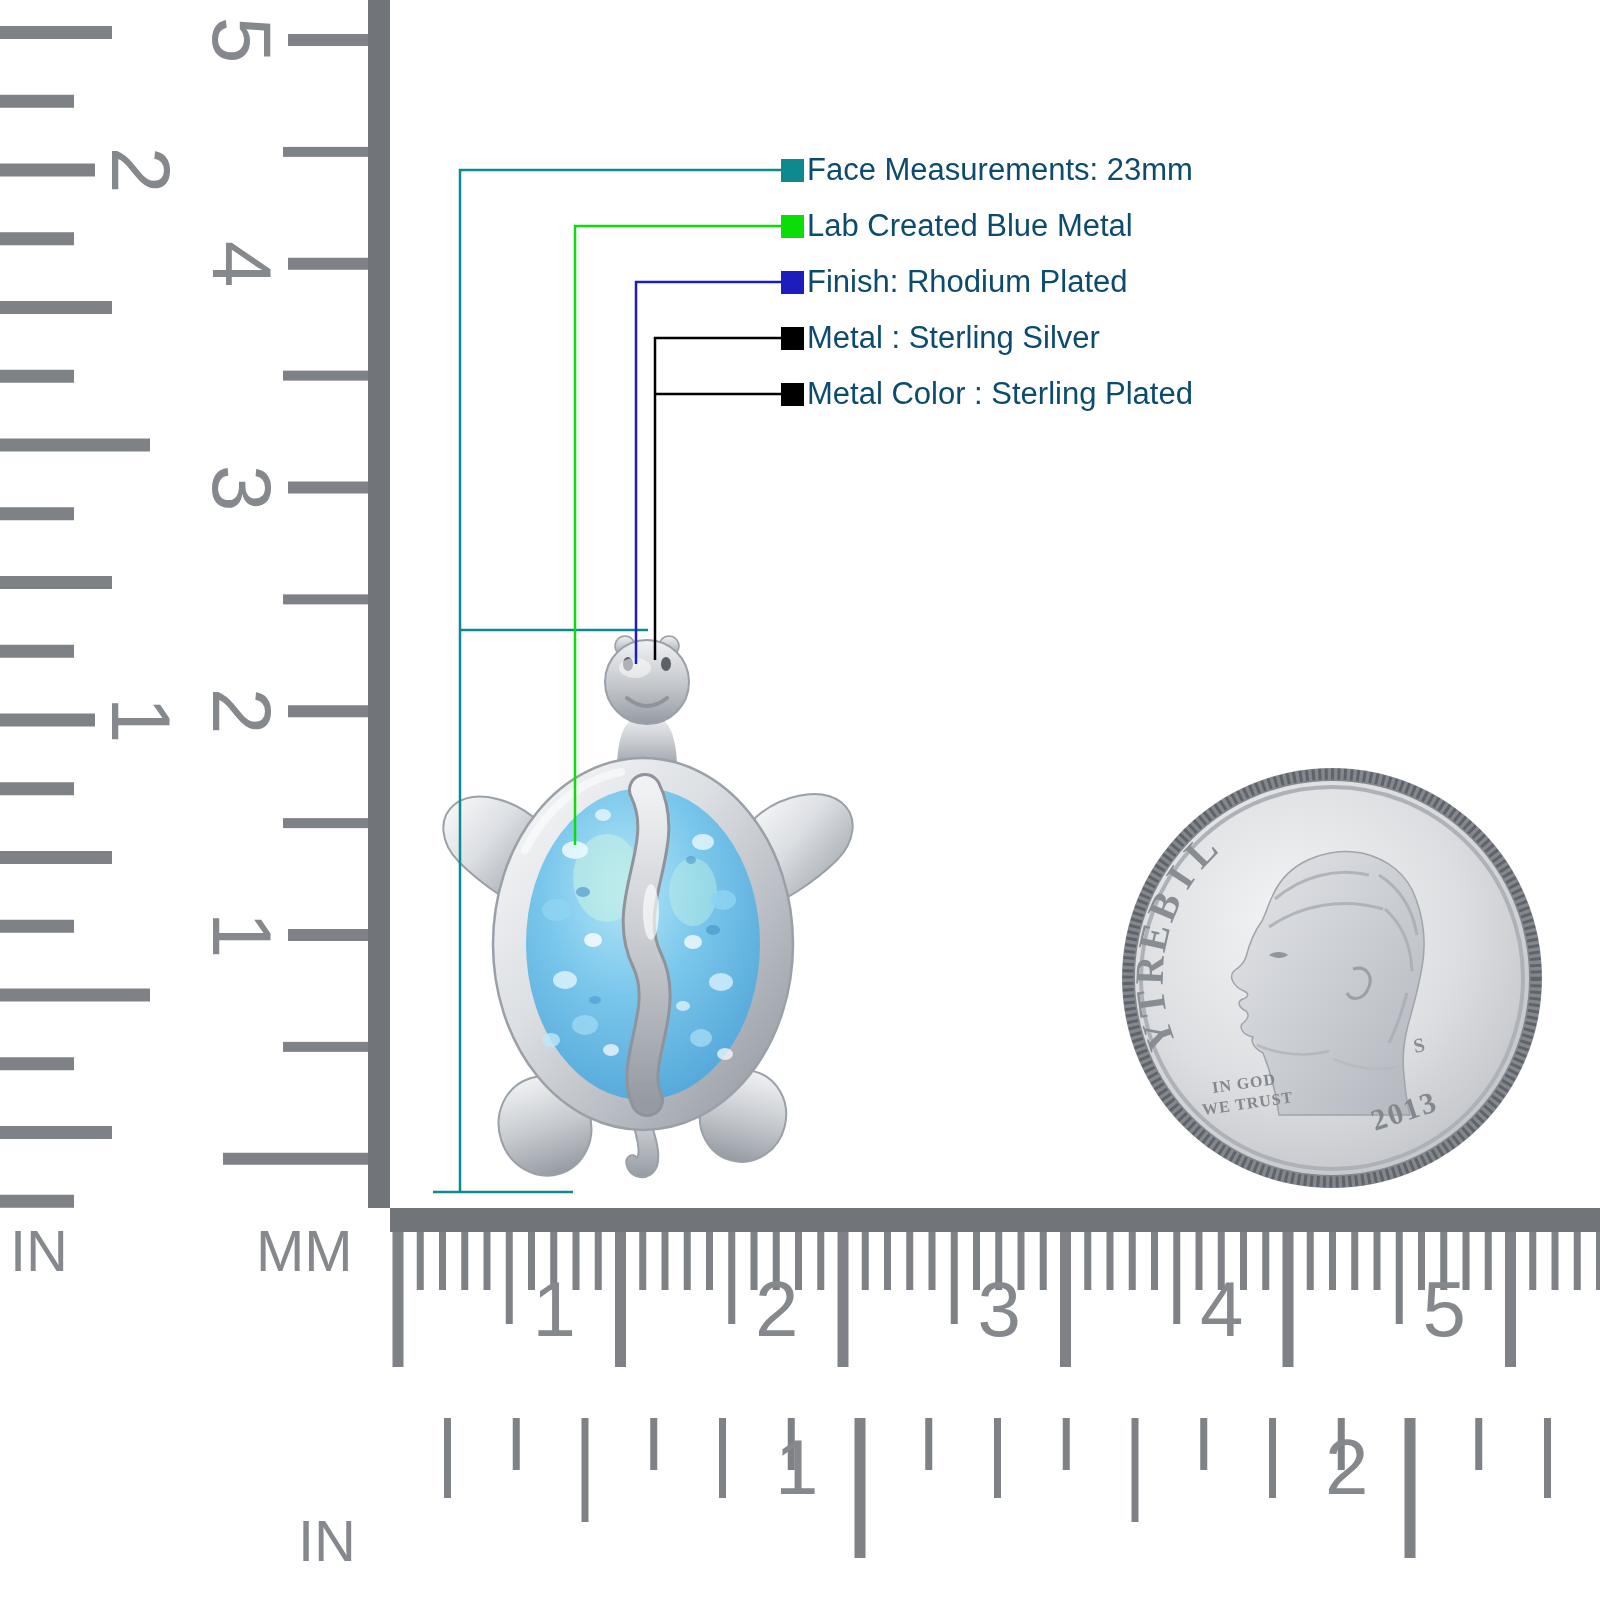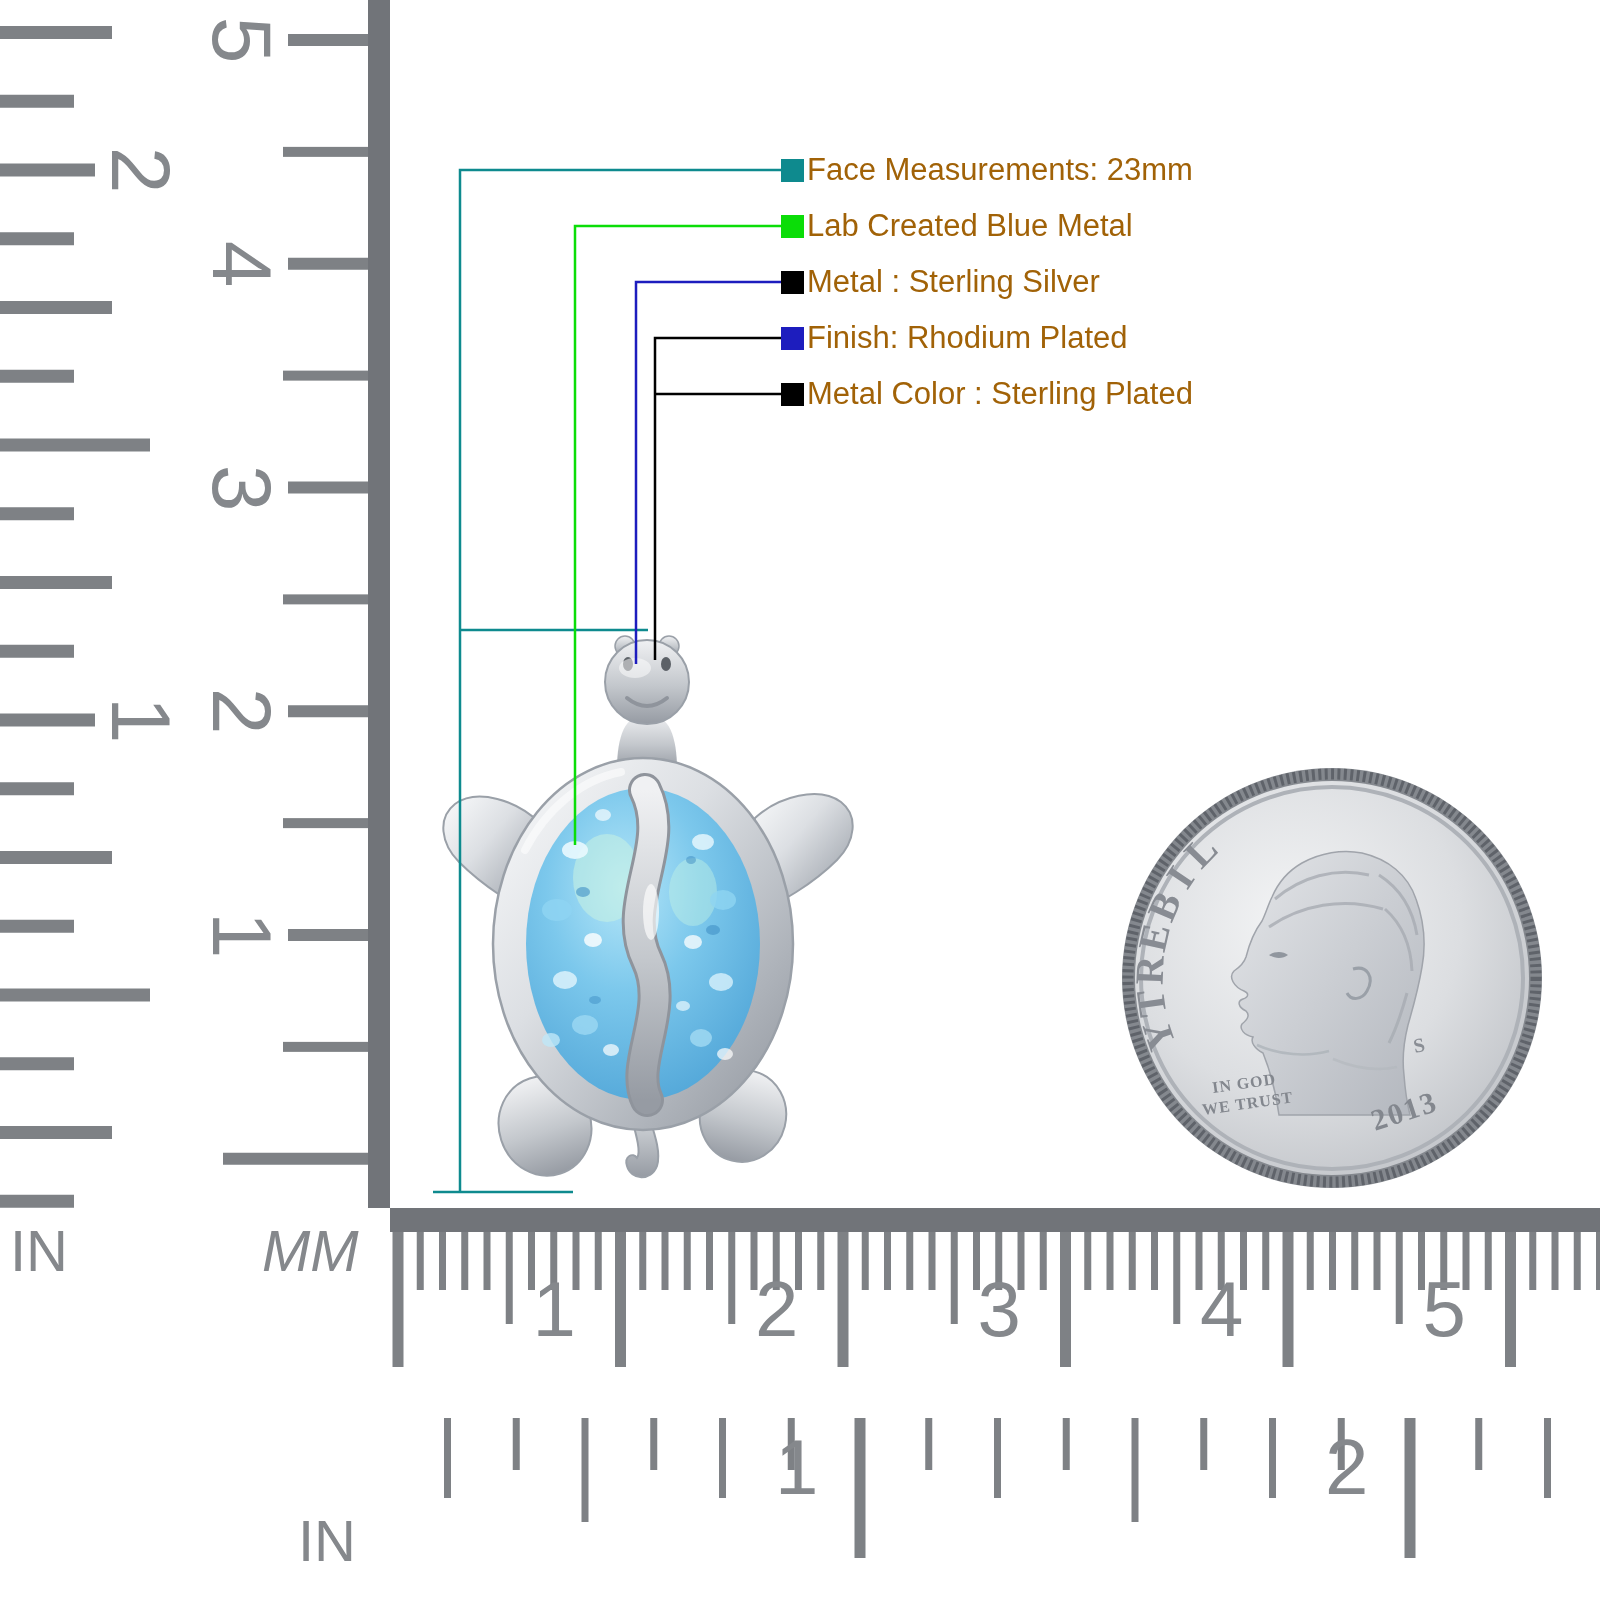--- a/index.html
+++ b/index.html
@@ -12,21 +12,21 @@
   .vnum{width:92px;height:92px;display:flex;align-items:center;justify-content:center;
         font-size:84px;background:#fff}
   .rot{transform:rotate(90deg)}
   .hnum{font-size:78px}
   .unit{font-size:58px}
   #turtle{position:absolute;left:425px;top:610px;width:450px;height:600px}
   #coin{position:absolute;left:1117px;top:763px;width:430px;height:430px}
   #callouts{position:absolute;left:781px;top:153px;display:flex;flex-direction:column;gap:22px}
   .co{display:flex;align-items:center;height:34px}
   .sq{width:23px;height:23px;flex:none;margin-right:3px}
-  .co-label{font-size:31px;color:#a16207;white-space:nowrap}
+  .co-label{font-size:31px;color:#0c4a6e;white-space:nowrap}
   .coin-legend{font-family:"Liberation Serif",serif;font-weight:bold;font-size:40px;fill:#888c93}
   .coin-small{font-family:"Liberation Serif",serif;font-weight:bold;font-size:16px;
               fill:#83878e;letter-spacing:1px}
   .coin-date{font-family:"Liberation Serif",serif;font-weight:bold;font-size:30px;
              fill:#83878e;letter-spacing:2px}
   .coin-mint{font-family:"Liberation Serif",serif;font-weight:bold;font-size:20px;fill:#8a8e95}
 </style>
 </head>
 <body>
 
@@ -147,21 +147,21 @@
     </svg>
   <div id="ruler-labels">
       <div class="rlab vnum rot" style="left: 95px; top: 674px;">1</div>
       <div class="rlab vnum rot" style="left: 95px; top: 124px;">2</div>
       <div class="rlab unit" style="left: 10px; top: 1222px;">IN</div>
       <div class="rlab vnum rot" style="left: 196px; top: 889px;">1</div>
       <div class="rlab vnum rot" style="left: 196px; top: 665.25px;">2</div>
       <div class="rlab vnum rot" style="left: 196px; top: 441.5px;">3</div>
       <div class="rlab vnum rot" style="left: 196px; top: 217.75px;">4</div>
       <div class="rlab vnum rot" style="left: 196px; top: -6px;">5</div>
-      <div class="rlab unit" style="left: 262px; top: 1222px; font-style: italic;">MM</div>
+      <div class="rlab unit" style="left: 256px; top: 1222px;">MM</div>
       <div class="rlab hnum" style="left: 532.5px; top: 1270px;">1</div>
       <div class="rlab hnum" style="left: 755px; top: 1270px;">2</div>
       <div class="rlab hnum" style="left: 977.5px; top: 1270px;">3</div>
       <div class="rlab hnum" style="left: 1200px; top: 1270px;">4</div>
       <div class="rlab hnum" style="left: 1422.5px; top: 1270px;">5</div>
       <div class="rlab hnum" style="left: 775px; top: 1428px;">1</div>
       <div class="rlab hnum" style="left: 1325px; top: 1428px;">2</div>
       <div class="rlab unit" style="left: 298px; top: 1512px;">IN</div>
     </div>
 
@@ -296,25 +296,25 @@
   <div id="callouts">
     <div class="co">
       <span class="sq" style="background: rgb(14, 138, 142);"></span>
       <span class="co-label">Face Measurements: 23mm</span>
     </div>
     <div class="co">
       <span class="sq" style="background: rgb(11, 221, 8);"></span>
       <span class="co-label">Lab Created Blue Metal</span>
     </div>
     <div class="co">
+      <span class="sq" style="background: rgb(29, 29, 190);"></span>
+      <span class="co-label">Finish: Rhodium Plated</span>
+    </div>
+    <div class="co">
       <span class="sq" style="background: rgb(0, 0, 0);"></span>
       <span class="co-label">Metal : Sterling Silver</span>
     </div>
     <div class="co">
-      <span class="sq" style="background: rgb(29, 29, 190);"></span>
-      <span class="co-label">Finish: Rhodium Plated</span>
-    </div>
-    <div class="co">
       <span class="sq" style="background: rgb(0, 0, 0);"></span>
       <span class="co-label">Metal Color : Sterling Plated</span>
     </div>
   </div>
 </div>
 
 </body></html>

